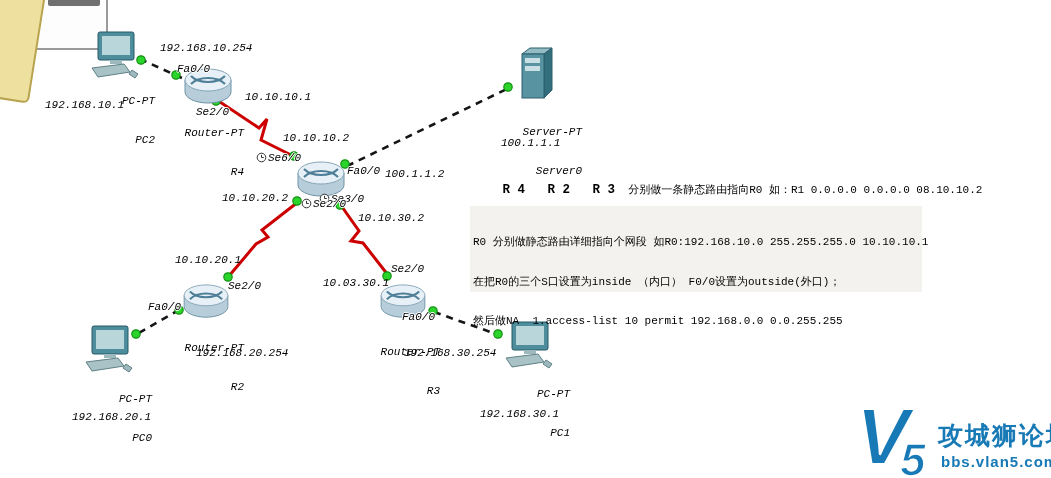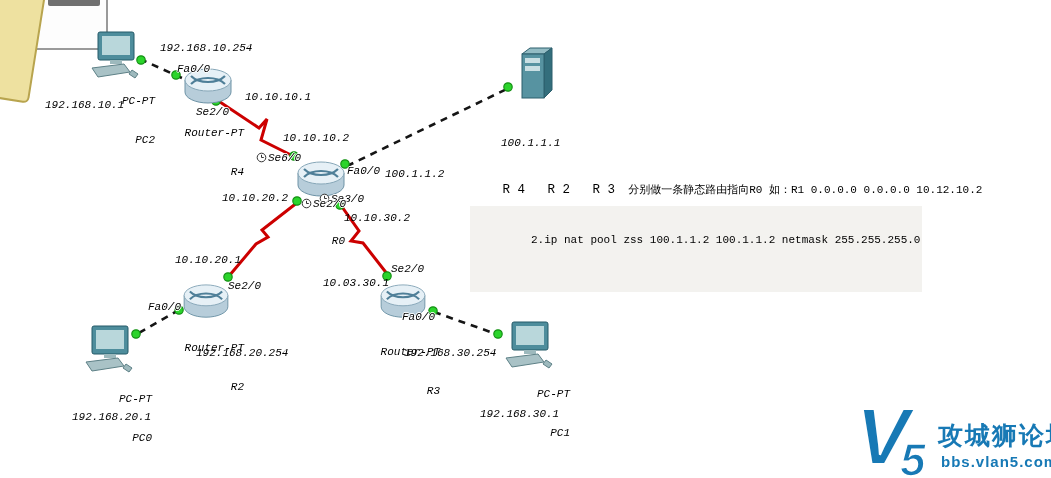--- a/index.html
+++ b/index.html
@@ -6,21 +6,21 @@
   .canvas{position:relative;width:1051px;height:478px;background:#ffffff;overflow:hidden;
           font-family:"Liberation Mono","DejaVu Sans Mono",monospace;}
   .links{position:absolute;left:0;top:0;z-index:1;}
   .dev{position:absolute;z-index:2;}
   .lbl{position:absolute;z-index:3;font-size:11px;color:#000;white-space:pre;line-height:13px;font-style:italic;}
   .nm{text-align:right;}
   .port{text-shadow:1px 0 0 #fff,-1px 0 0 #fff,0 1px 0 #fff,0 -1px 0 #fff;}
   .clk{vertical-align:-2px;margin-right:1px;}
   .panel{position:absolute;left:470px;top:206px;width:452px;height:86px;background:#f3f2ef;z-index:2;}
   .ann{position:absolute;z-index:3;font-size:11px;color:#000;white-space:pre;}
-  .ann1b{font-size:12.5px;font-weight:normal;}
+  .ann1b{font-size:12.5px;font-weight:bold;}
   .ann2 .line{height:15.6px;}
   .ann2 .indent{padding-left:58px;}
   .notecard{position:absolute;left:14px;top:-14px;width:90px;height:60px;background:#fdfdfd;
             border:2px solid #9a9a9a;border-radius:10px;z-index:2;}
   .notecard .bar{position:absolute;left:32px;top:2px;width:52px;height:16px;background:#707070;border-radius:2px;}
   .sticky{position:absolute;left:-18px;top:-16px;width:52px;height:112px;background:#eee1a0;
           border:2px solid #b8a44e;border-radius:6px;transform:rotate(9deg);z-index:3;}
   .logo{position:absolute;left:842px;top:392px;z-index:3;}
 </style>
 </head>
@@ -134,22 +134,23 @@
   </div>
 
   <div class="lbl nm" style="left:85px;top:69px;width:70px">
     <div>PC-PT</div>
     <div>PC2</div>
   </div>
   <div class="lbl nm" style="left:172px;top:101px;width:72px">
     <div>Router-PT</div>
     <div>R4</div>
   </div>
-  <div class="lbl nm" style="left:300px;top:209px;width:45px">
-    <div>R0</div>
+  <div class="lbl nm" style="left:492px;top:100px;width:90px">
+    <div>Server-PT</div>
+    <div>Server0</div>
   </div>
   <div class="lbl nm" style="left:172px;top:316px;width:72px">
     <div>Router-PT</div>
     <div>R2</div>
   </div>
   <div class="lbl nm" style="left:368px;top:320px;width:72px">
     <div>Router-PT</div>
     <div>R3</div>
   </div>
   <div class="lbl nm" style="left:82px;top:367px;width:70px">
@@ -180,36 +181,38 @@
   <div class="lbl port" style="left:148px;top:301px"><span>Fa0/0</span></div>
   <div class="lbl port" style="left:391px;top:263px"><span>Se2/0</span></div>
   <div class="lbl port" style="left:402px;top:311px"><span>Fa0/0</span></div>
 
   <div class="lbl" style="left:160px;top:42px">192.168.10.254</div>
   <div class="lbl" style="left:45px;top:99px">192.168.10.1</div>
   <div class="lbl" style="left:245px;top:91px">10.10.10.1</div>
   <div class="lbl" style="left:283px;top:132px">10.10.10.2</div>
   <div class="lbl" style="left:385px;top:168px">100.1.1.2</div>
   <div class="lbl" style="left:222px;top:192px">10.10.20.2</div>
-  <div class="lbl" style="left:344px;top:212px">10.10.30.2</div>
+  <div class="lbl" style="left:358px;top:212px">10.10.30.2</div>
   <div class="lbl" style="left:501px;top:137px">100.1.1.1</div>
   <div class="lbl" style="left:175px;top:254px">10.10.20.1</div>
   <div class="lbl" style="left:323px;top:277px">10.03.30.1</div>
   <div class="lbl" style="left:196px;top:347px">192.168.20.254</div>
   <div class="lbl" style="left:404px;top:347px">192.168.30.254</div>
   <div class="lbl" style="left:72px;top:411px">192.168.20.1</div>
   <div class="lbl" style="left:480px;top:408px">192.168.30.1</div>
 
   <div class="ann" style="left:476px;top:170px">
-    <span class="ann1b">R 4   R 2   R 3</span><span>  分别做一条静态路由指向R0 如：R1 0.0.0.0 0.0.0.0 10.12.10.2</span>
+    <span class="ann1b">R 4   R 2   R 3</span><span>  分别做一条静态路由指向R0 如：R1 0.0.0.0 0.0.0.0 08.10.10.2</span>
   </div>
 
   <div class="panel"></div>
   <div class="ann ann2" style="left:473px;top:210px">
-    <div class="line indent">2.ip nat pool zss 100.1.1.2 100.1.1.2 netmask 255.255.255.0</div>
+    <div class="line">R0 分别做静态路由详细指向个网段 如R0:192.168.10.0 255.255.255.0 10.10.10.1</div>
+    <div class="line">在把R0的三个S口设置为inside （内口） F0/0设置为outside(外口)；</div>
+    <div class="line">然后做NA  1.access-list 10 permit 192.168.0.0 0.0.255.255</div>
   </div>
 
   <div class="logo">
     <svg width="209" height="86" viewBox="0 0 209 86">
       <text x="14" y="72" font-family="Liberation Sans, sans-serif" font-size="80" font-style="italic" font-weight="bold" fill="#1779b5" stroke="#ffffff" stroke-width="2">V</text>
       <text x="58" y="84" font-family="Liberation Sans, sans-serif" font-size="46" font-style="italic" font-weight="bold" fill="#1779b5" stroke="#ffffff" stroke-width="1.5">5</text>
       <text x="96" y="52" font-family="DejaVu Sans, sans-serif" font-size="25" font-weight="bold" fill="#1779b5" letter-spacing="2">攻城狮论坛</text>
       <text x="99" y="75" font-family="Liberation Sans, sans-serif" font-size="15" font-weight="bold" fill="#1779b5" letter-spacing="1">bbs.vlan5.com</text>
     </svg>
   </div>

